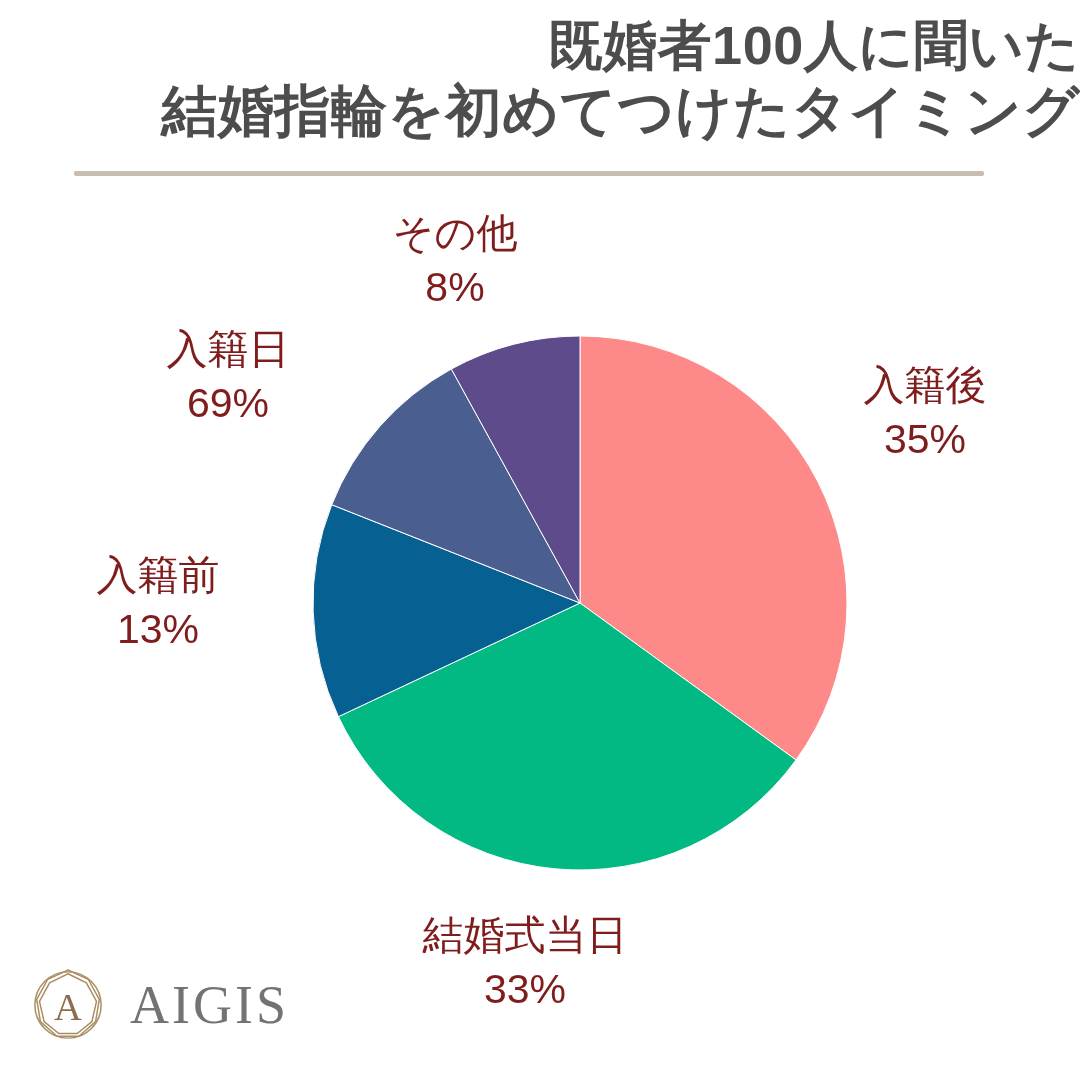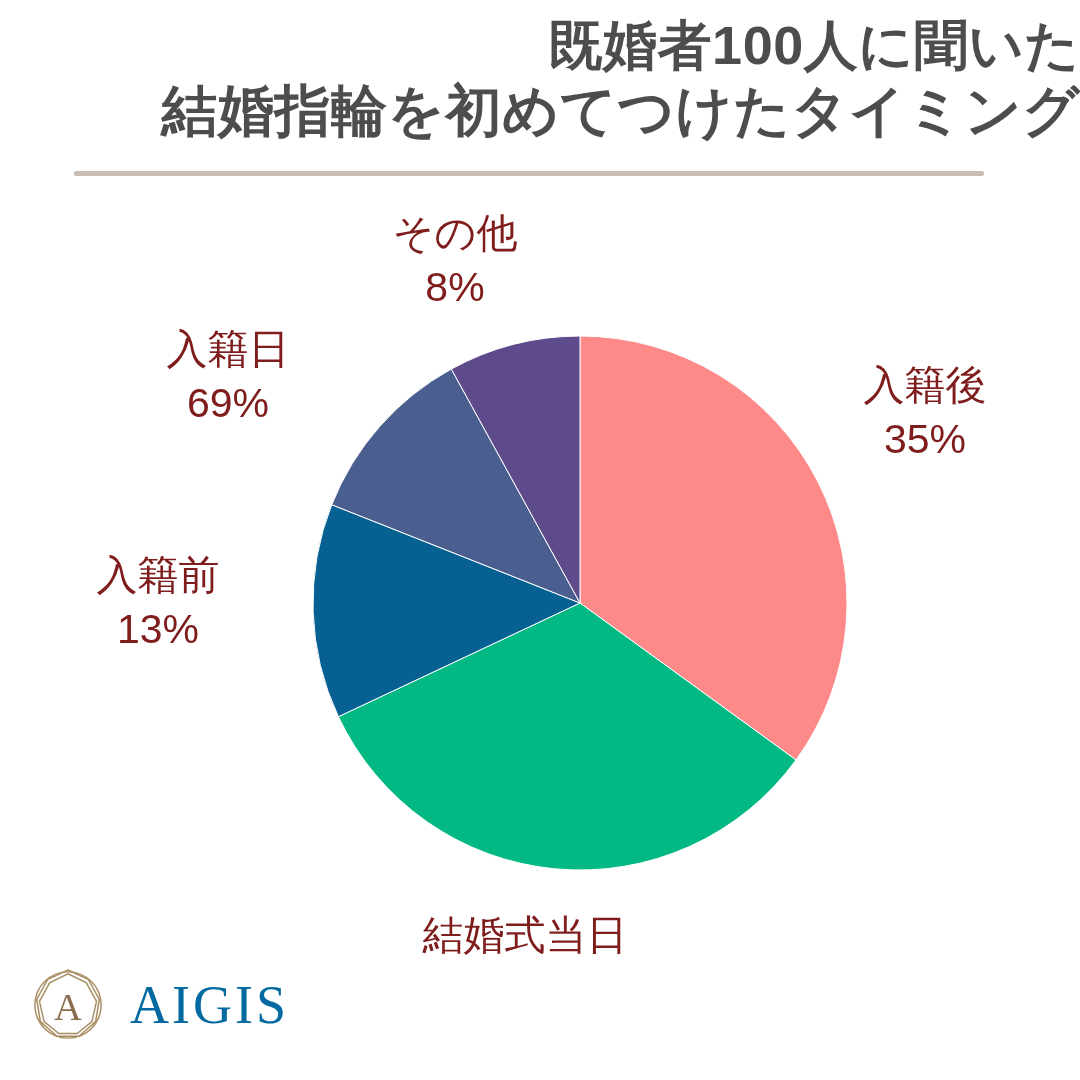--- a/index.html
+++ b/index.html
@@ -93,21 +93,21 @@
     display: flex;
     align-items: center;
     gap: 16px;
   }
   #logo-mark {
     width: 92px;
     height: 92px;
     flex: 0 0 92px;
   }
   #logo-text {
-    color: #0369a1;
+    color: #737373;
     font-size: 54px;
     letter-spacing: 3px;
     font-family: "Liberation Serif", "DejaVu Serif", serif;
     line-height: 1;
     white-space: nowrap;
     text-align: right;
   }
 </style>
 </head>
 <body>
@@ -147,20 +147,21 @@
     <span class="lab-val">13%</span>
   </div>
 
   <div class="pie-label label-after">
     <span class="lab-name">入籍後</span>
     <span class="lab-val">35%</span>
   </div>
 
   <div class="pie-label label-wedding">
     <span class="lab-name">結婚式当日</span>
+    <span class="lab-val">33%</span>
   </div>
 
   <div id="logo">
     <svg id="logo-mark" viewBox="0 0 100 100">
       <g fill="none" stroke="#a98d63" stroke-width="1.6">
         <circle cx="50" cy="50" r="36"></circle>
         <polygon points="50,12 72,22 84,44 80,68 62,84 38,84 20,68 16,44 28,22"></polygon>
         <polygon points="50,16 70,26 81,46 76,68 60,81 40,81 24,68 19,46 30,26"></polygon>
       </g>
       <text x="50" y="66" text-anchor="middle" font-family="Liberation Serif, DejaVu Serif, serif" font-size="42" fill="#8a6f4e">A</text>

